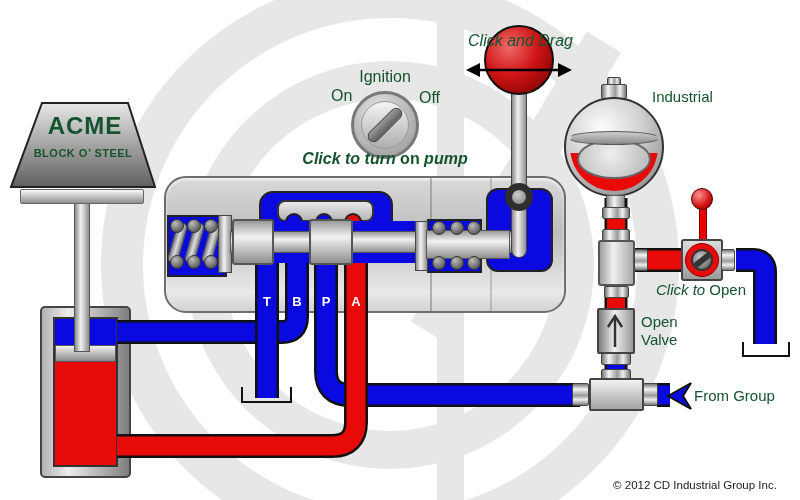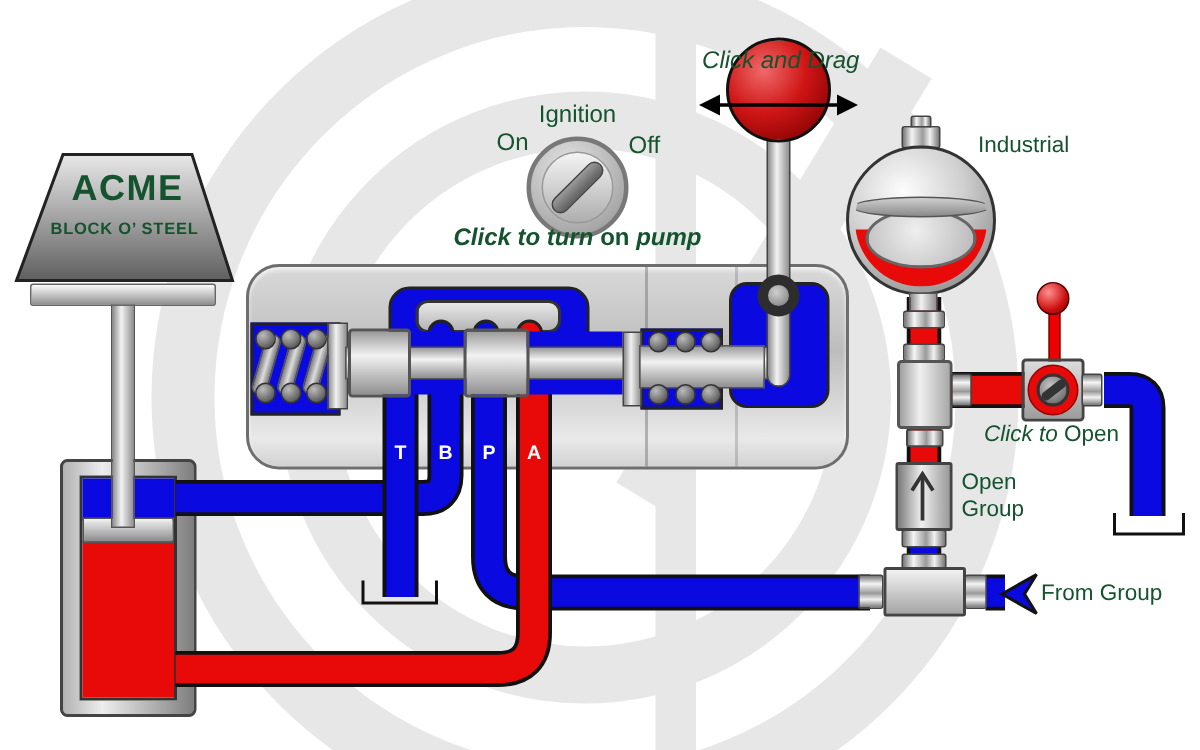--- a/index.html
+++ b/index.html
@@ -198,22 +198,23 @@
   <div class="ab txt" style="left:419px;top:89px;font-size:16px;">Off</div>
   <div class="ab txt" style="left:290px;top:150px;width:190px;font-size:16px;text-align:center;font-weight:bold;">
     <span class="it">Click to turn </span><span>on </span><span class="it">pump</span>
   </div>
   <div class="ab txt it" style="left:458px;top:32px;width:125px;font-size:16px;text-align:center;">Click and Drag</div>
   <div class="ab txt" style="left:652px;top:88px;font-size:15px;">Industrial</div>
   <div class="ab txt" style="left:645px;top:281px;width:112px;font-size:15px;text-align:center;">
     <span class="it">Click to </span><span>Open</span>
   </div>
   <div class="ab txt" style="left:641px;top:313px;font-size:15px;">Open</div>
-  <div class="ab txt" style="left:641px;top:331px;font-size:15px;">Group</div>
+  <div class="ab txt" style="left:641px;top:331px;font-size:15px;">Valve</div>
   <div class="ab txt" style="left:694px;top:387px;font-size:15px;">From Group</div>
+  <div class="ab txt" style="left:600px;top:479px;width:190px;font-size:11.5px;text-align:center;color:#1a1a1a;">© 2012 CD Industrial Group Inc.</div>
 
   <svg class="ab" style="left:0;top:0;pointer-events:none" width="800" height="500">
     <g>
       <line x1="478" y1="70" x2="560" y2="70" stroke="#000" stroke-width="2.4"></line>
       <polygon points="466,70 480,63 480,77" fill="#000"></polygon>
       <polygon points="572,70 558,63 558,77" fill="#000"></polygon>
     </g>
     <g fill="none" stroke="#111" stroke-width="2">
       <path d="M242,387 V402 H291 V387"></path>
       <path d="M743,342 V356 H789 V342"></path>

